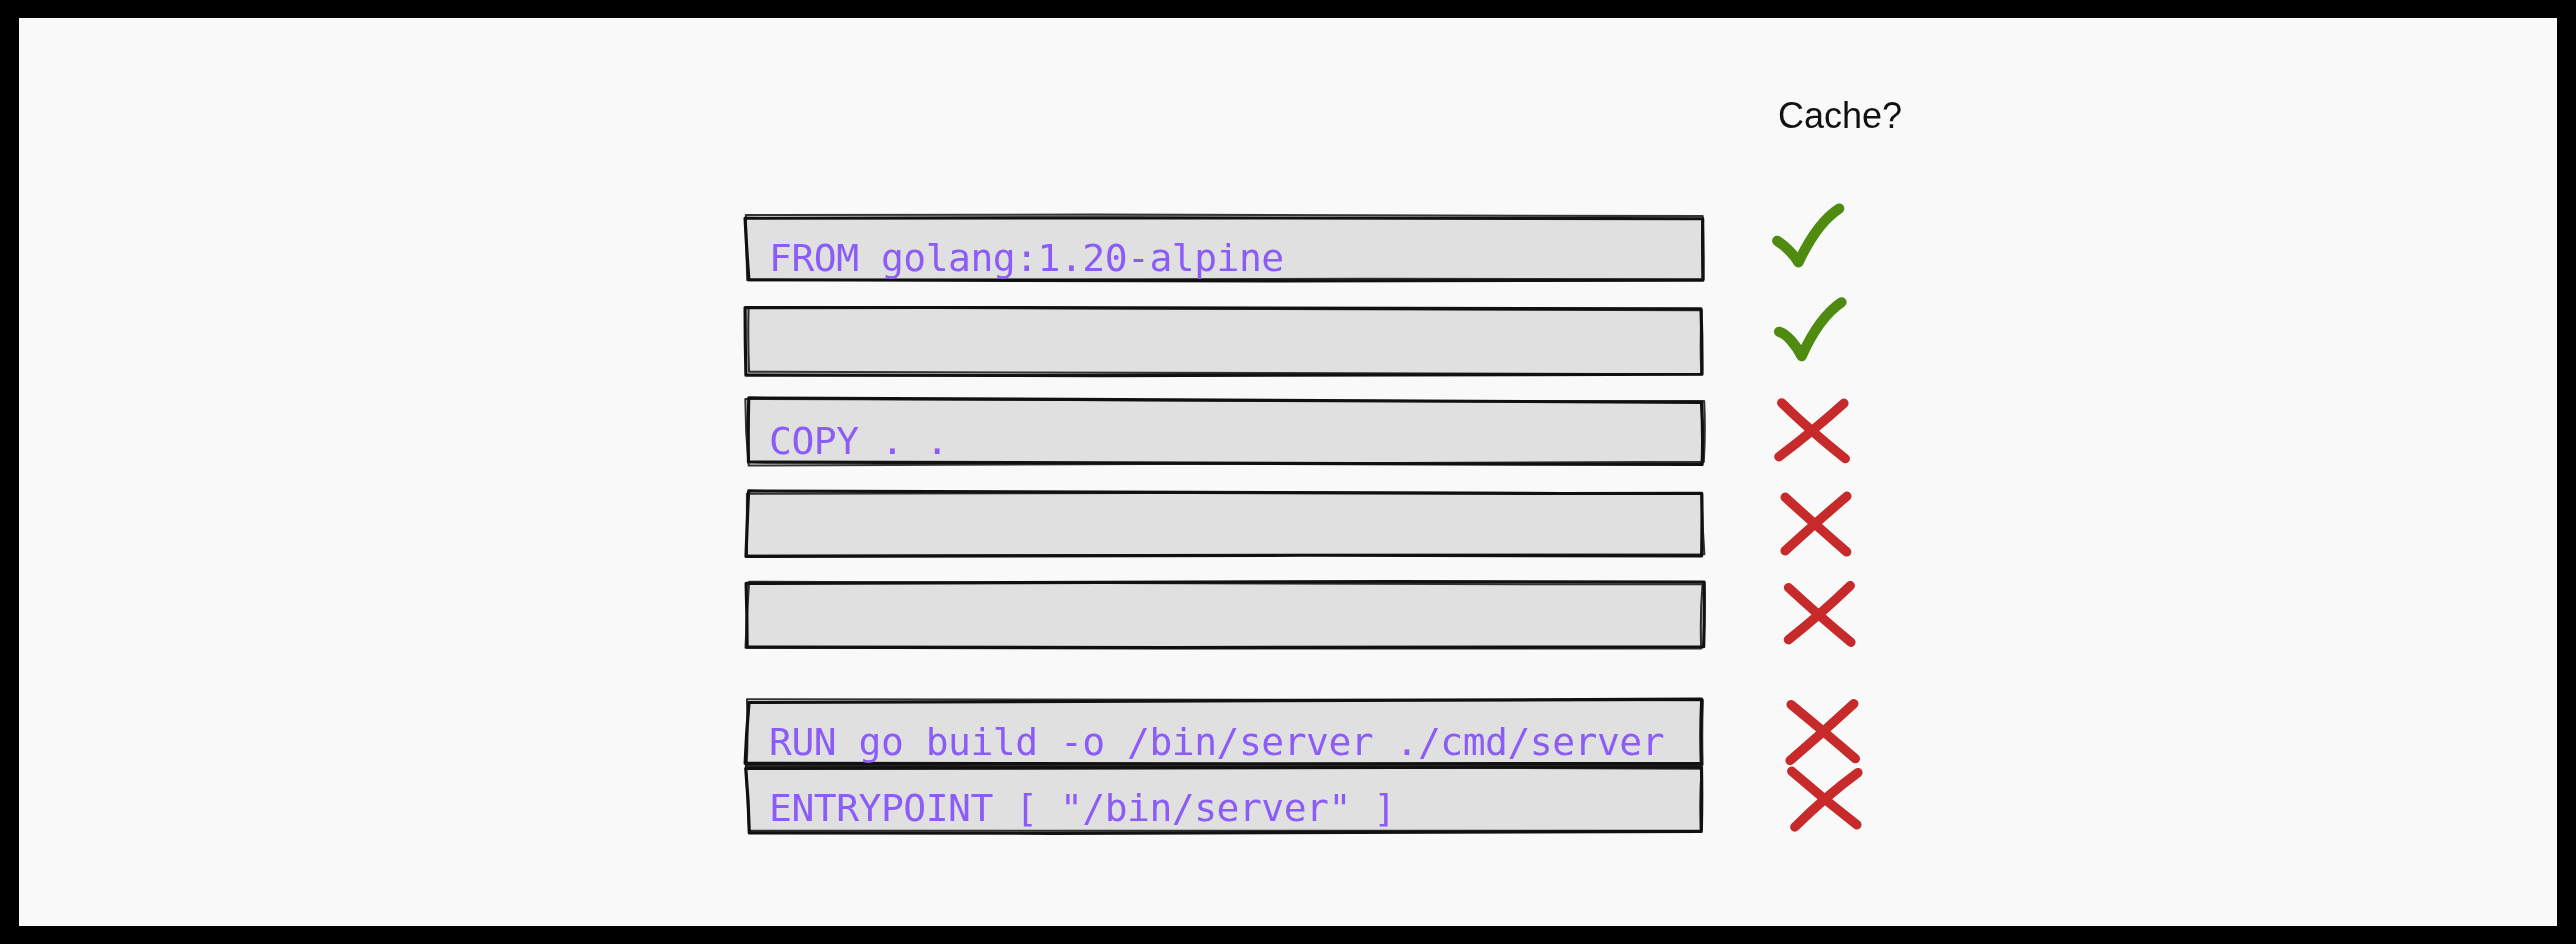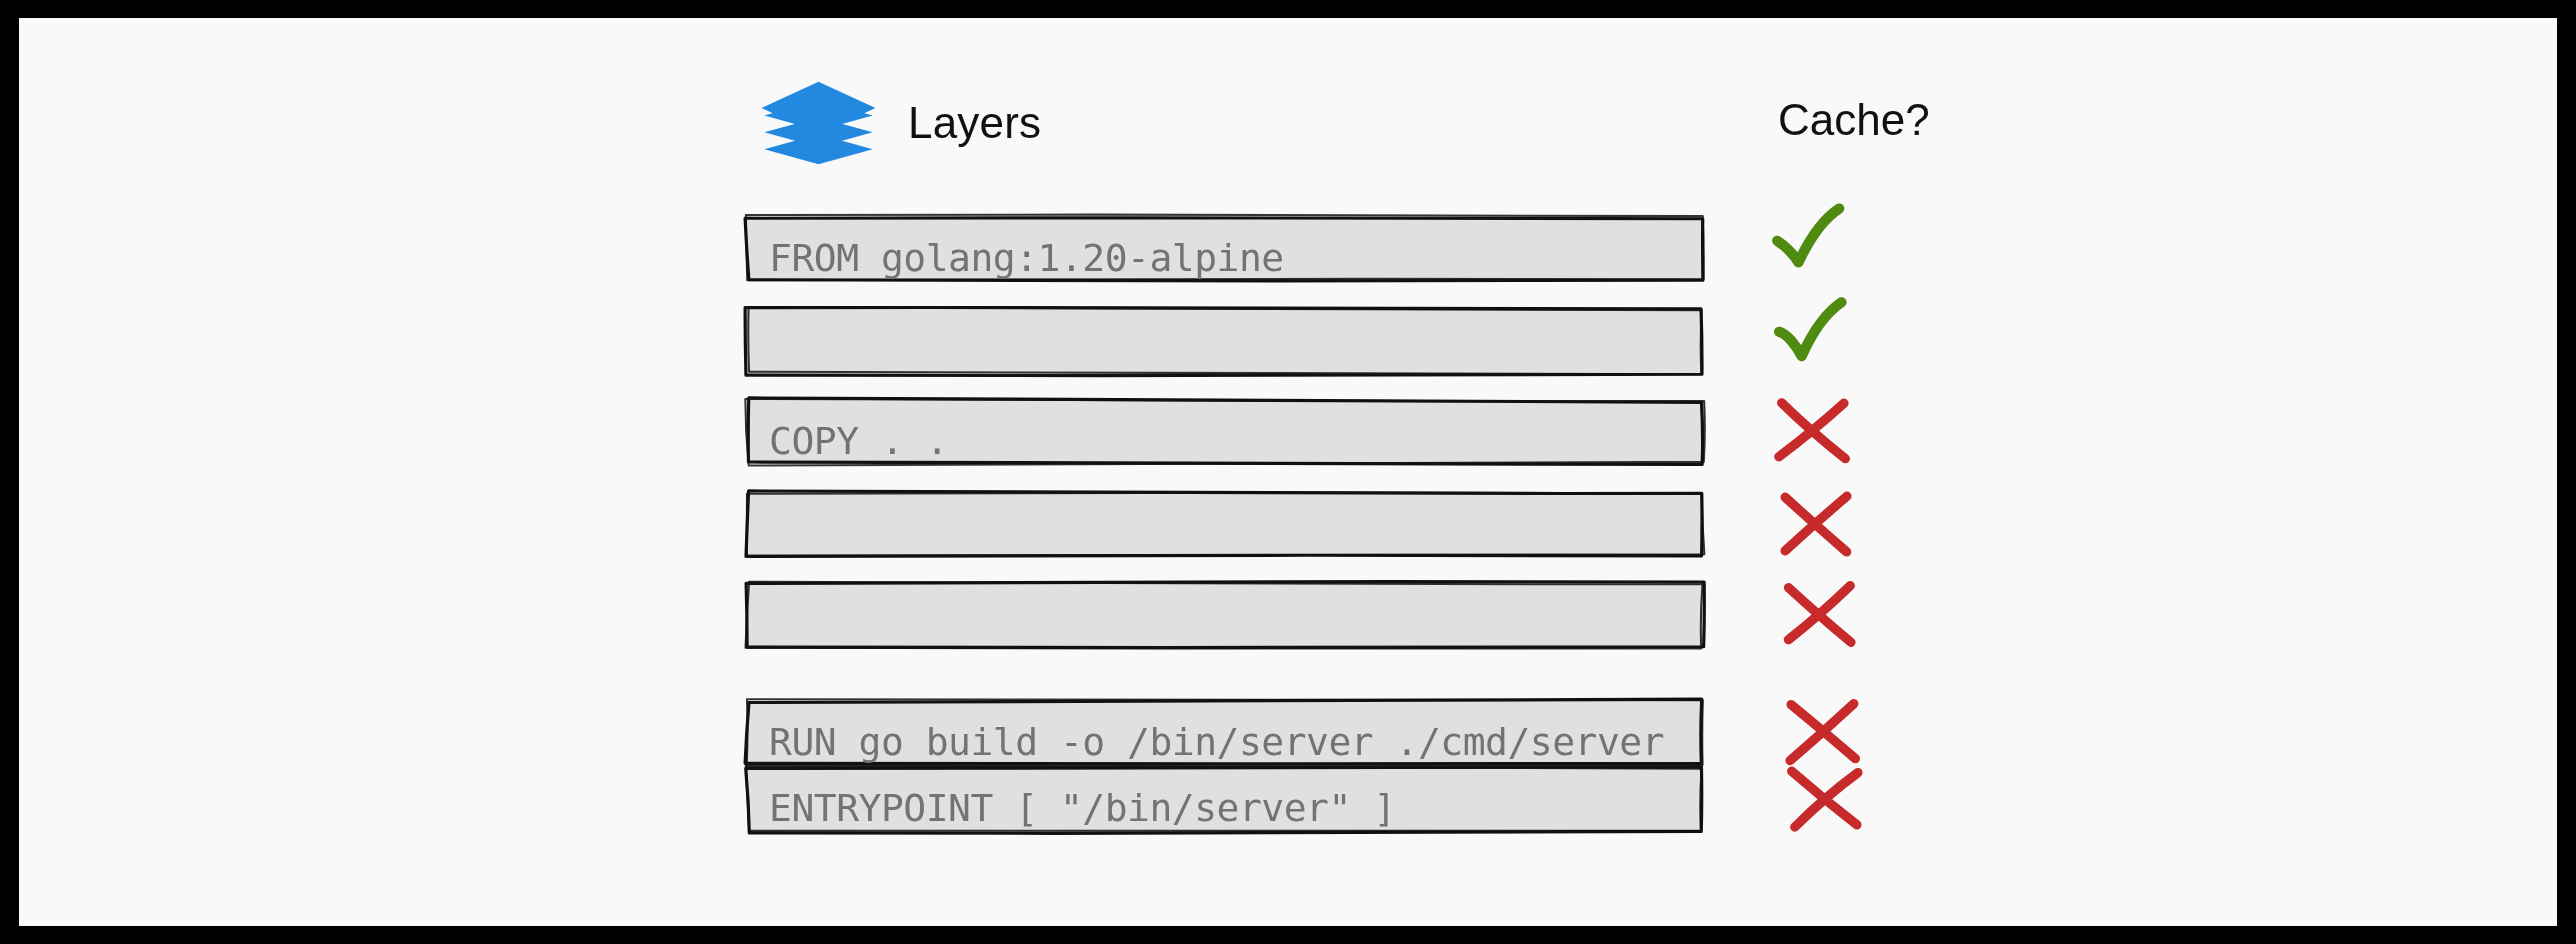--- a/index.html
+++ b/index.html
@@ -54,21 +54,21 @@
     color: #111111;
     letter-spacing: 0.2px;
     white-space: nowrap;
     font-family: "Liberation Sans", sans-serif;
   }
 
   #header-cache {
     position: absolute;
     left: 1759px;
     top: 80px;
-    font-size: 44px;
+    font-size: 36px;
     line-height: 1;
     color: #111111;
     white-space: nowrap;
     font-family: "Liberation Sans", sans-serif;
   }
 
   
   #rows {
     position: absolute;
     left: 0;
@@ -102,21 +102,21 @@
   }
   .layer-text {
     position: absolute;
     left: 45px;
     top: 0;
     height: 83px;
     line-height: 83px;
     font-family: "DejaVu Sans Mono", "Liberation Mono", monospace;
     font-size: 38px;
     letter-spacing: -0.5px;
-    color: #737373;
+    color: #8b5cf6;
     white-space: pre;
     pointer-events: none;
   }
 
   .cache-mark {
     position: absolute;
     width: 103px;
     height: 91px;
   }
   .cache-mark svg {
@@ -125,29 +125,20 @@
     height: 91px;
     overflow: visible;
   }
 </style>
 </head>
 <body>
 
 <div id="frame">
   <div id="canvas">
 
-    <div id="header-layers">
-      <svg id="layers-icon" viewBox="0 0 122 92">
-        <polygon points="61,58 3,74 61,90 119,74" fill="#2288e0"></polygon>
-        <polygon points="61,40 3,56 61,72 119,56" fill="#2288e0"></polygon>
-        <polygon points="61,22 3,38 61,54 119,38" fill="#2288e0"></polygon>
-        <polygon points="61,2 0,30 61,58 122,30" fill="#2288e0"></polygon>
-      </svg>
-      <span id="layers-label">Layers</span>
-    </div>
 
     <div id="header-cache">Cache?</div>
 
     <div id="rows">
         <div class="layer-row" style="top: 186px;">
           <div class="layer-box">
             <svg class="layer-box-svg" viewBox="0 0 1070 97">
               <path d="M 21.826408712205012 15.186448349722195 Q 532.2151372390508 13.992546458673313 1042.6038657658967 15.73063592458493 Q 1042.3305838775896 48.47860405551546 1042.8042714391981 81.22657218644599 Q 534.3604133141737 83.07177347794277 25.91655518914922 80.70636521142441 Q 23.409858746986718 47.946406780573305 21.826408712205012 15.186448349722195 Z" fill="#e0e0e0" stroke="none"></path>
               <path d="M 21.826408712205012 15.186448349722195 Q 532.2151372390508 13.992546458673313 1042.6038657658967 15.73063592458493 Q 1042.3305838775896 48.47860405551546 1042.8042714391981 81.22657218644599 Q 534.3604133141737 83.07177347794277 25.91655518914922 80.70636521142441 Q 23.409858746986718 47.946406780573305 21.826408712205012 15.186448349722195 Z" fill="none" stroke="#111111" stroke-width="3.4" stroke-linejoin="round"></path>
               <path d="M 22.66012112653116 11.826216661307262 Q 532.6416491160402 10.386682455369737 1042.6231771055493 12.92305921932566 Q 1043.9766693491517 46.52213270323409 1043.4503439921361 80.12120618714252 Q 533.791213137409 78.77708504104213 24.13208228268195 81.25087952507893 Q 23.191365375334865 46.53854809319309 22.66012112653116 11.826216661307262 Z" fill="none" stroke="#111111" stroke-width="2.2" stroke-linejoin="round" opacity="0.85"></path>

